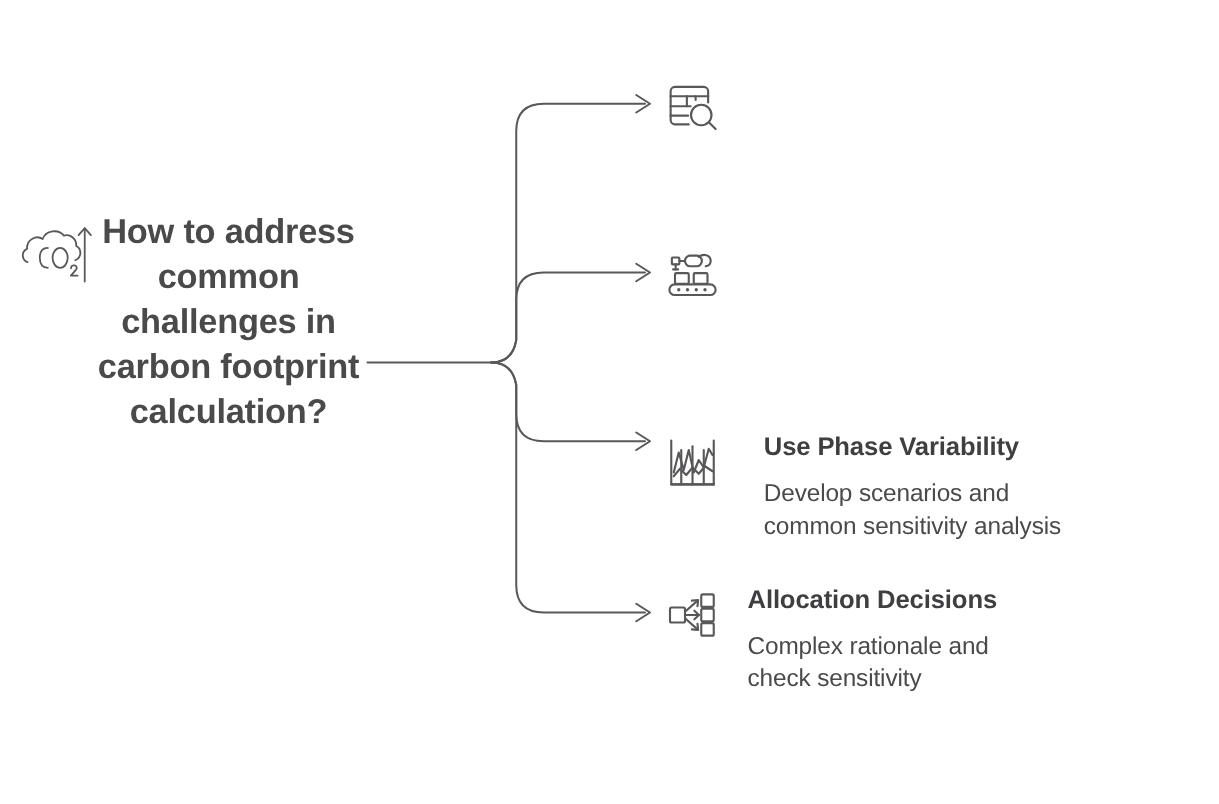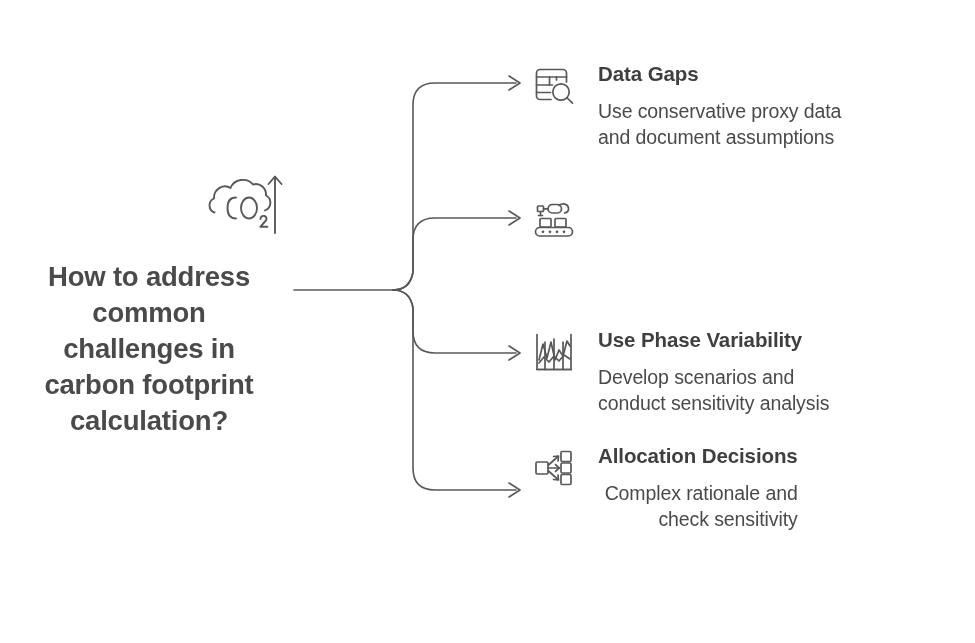--- a/index.html
+++ b/index.html
@@ -23,22 +23,22 @@
     height: 643px;
   }
 
   
   #root-block {
     position: absolute;
     left: 8px;
     top: 155px;
     width: 280px;
     display: flex;
-    flex-direction: column;
-    align-items: flex-end;
+    flex-direction: row;
+    align-items: flex-start;
   }
 
   #root-icon {
     width: 92px;
     height: 92px;
     display: block;
   }
 
   #root-title {
     margin-top: 12px;
@@ -121,22 +121,22 @@
     font-size: 19.5px;
     font-weight: normal;
     color: #4a4a4c;
     line-height: 1.33;
     letter-spacing: -0.1px;
     white-space: pre-line;
   }
 
   #row-0 { top: 62px; }
   #row-1 { top: 197px; }
-  #row-2 { top: 328px; }
-  #row-3 { top: 444px; text-align: right; }
+  #row-2 { top: 346px; gap: 13px; }
+  #row-3 { top: 468px; }
 </style>
 </head>
 <body>
 
 <div id="canvas">
 
   <svg id="connectors" viewBox="0 0 975 643">
 
     <path d="M294,290 H393"></path>
 
@@ -183,25 +183,20 @@
         <path d="M4.5,13 v19 a3.5,3.5 0 0 0 3.5,3.5 h11"></path>
         <path d="M34.5,13 v5"></path>
         <path d="M4.5,21 h16"></path>
         <path d="M4.5,28.5 h14"></path>
         <path d="M17.5,13 v8"></path>
         <path d="M24.5,13 v3"></path>
         <circle cx="29" cy="28" r="8.2"></circle>
         <path d="M35.2,34 L40.5,39.2"></path>
       </svg>
     </div>
-    <div class="branch-text">
-      <div class="branch-heading">Data Gaps</div>
-      <div class="branch-desc">Use conservative proxy data
-and document assumptions</div>
-    </div>
   </div>
 
   <div class="branch-row" id="row-1">
     <div class="branch-icon-wrap">
       <svg class="branch-icon" viewBox="0 0 44 44">
 
         <rect x="5.5" y="7" width="6" height="5.5" rx="0.8"></rect>
         <path d="M11.5,9.8 h4.5"></path>
         <rect x="16" y="5.5" width="13.5" height="8.5" rx="4.2"></rect>
         <path d="M27,6.5 C31,3.5 36,5 36.5,9 C36.8,11.8 35,13.6 32.6,14"></path>
@@ -232,21 +227,21 @@
         <path d="M22,9 v30.5"></path>
         <path d="M31,12 v27.5"></path>
 
         <polyline points="7,30 11,14 15,28 19,12 23,30 27,20 31,26 35,11 38,16"></polyline>
         <polyline points="7,33 12,27 17,32 22,26 27,31 32,25 38,29"></polyline>
       </svg>
     </div>
     <div class="branch-text">
       <div class="branch-heading">Use Phase Variability</div>
       <div class="branch-desc">Develop scenarios and
-conduct sensitivity analysis</div>
+common sensitivity analysis</div>
     </div>
   </div>
 
   <div class="branch-row" id="row-3">
     <div class="branch-icon-wrap">
       <svg class="branch-icon" viewBox="0 0 44 44">
 
         <rect x="4" y="16" width="12" height="12" rx="1.2"></rect>
 
         <path d="M16.5,19 L26,10.5"></path>

